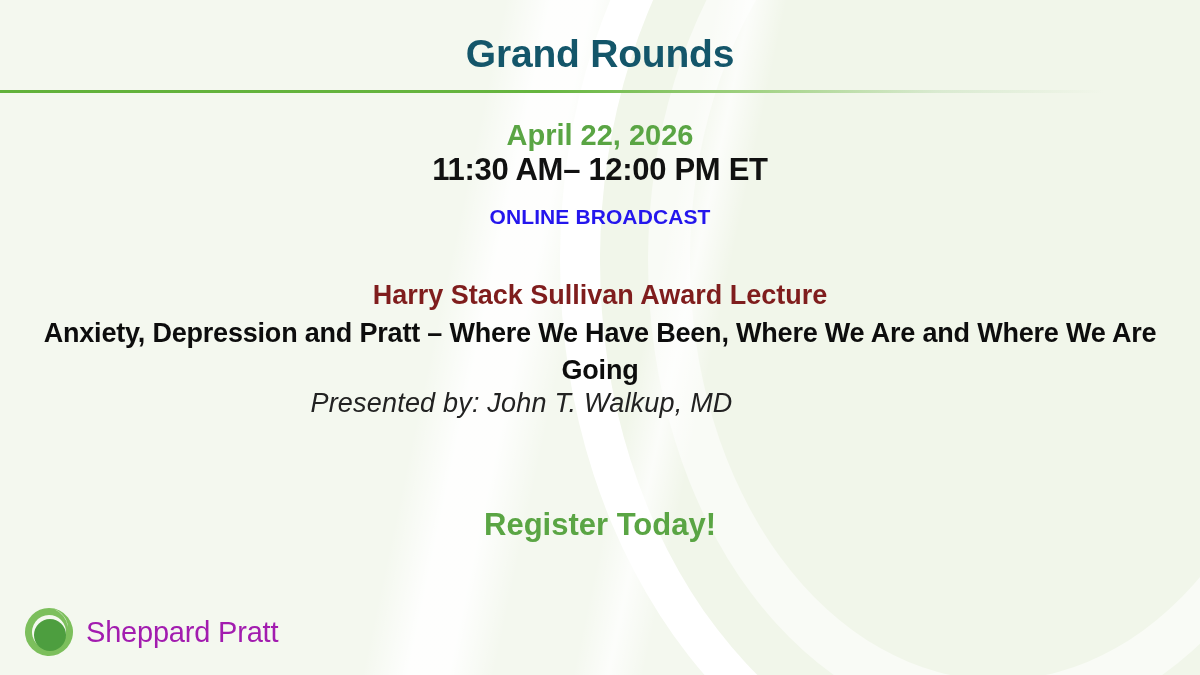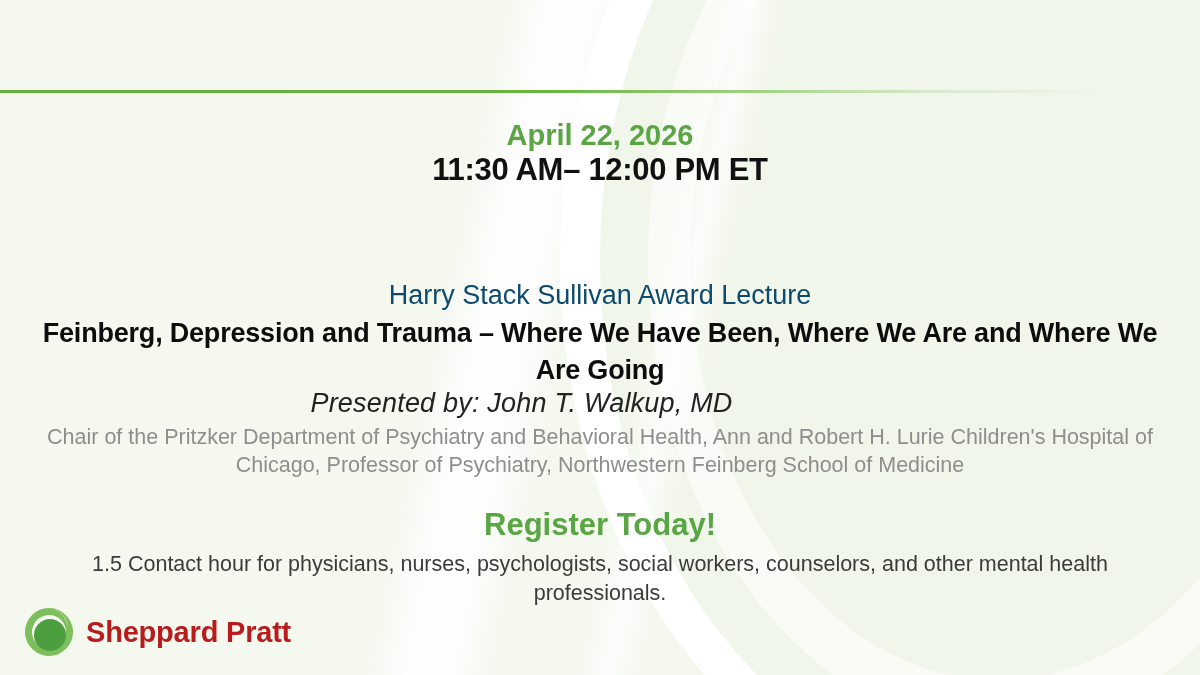--- a/index.html
+++ b/index.html
@@ -155,22 +155,22 @@
     color: #2416ed;
     letter-spacing: 0.1px;
   }
 
   .award-line {
     position: absolute;
     top: 280px;
     left: 0;
     width: 1200px;
     font-size: 27px;
-    font-weight: normal;
-    color: #0c4a6e;
+    font-weight: bold;
+    color: #7f1d1d;
   }
 
   .lecture-title {
     position: absolute;
     top: 315px;
     left: 30px;
     width: 1140px;
     font-size: 27px;
     font-weight: bold;
     color: #0d0d0d;
@@ -234,22 +234,22 @@
     z-index: 7;
   }
   .logo-mark {
     position: relative;
     width: 54px;
     height: 54px;
     flex: 0 0 54px;
   }
   .logo-text {
     font-size: 29px;
-    color: #b91c1c;
-    font-weight: bold;
+    color: #a21caf;
+    font-weight: normal;
     letter-spacing: -0.2px;
     white-space: nowrap;
   }
 </style>
 </head>
 <body>
 
 <div id="slide">
 
   <div class="bg-layer">
@@ -258,38 +258,37 @@
     <div class="swoosh-c"></div>
     <div class="swoosh-d"></div>
     <div class="stripe"></div>
     <div class="stripe2"></div>
   </div>
 
   <div class="rule"></div>
 
   <div class="content">
 
+    <div class="title-main">Grand Rounds</div>
 
     <div class="date-line">April 22, 2026</div>
 
     <div class="time-line">11:30 AM– 12:00 PM ET</div>
 
+    <div class="broadcast-line">ONLINE BROADCAST</div>
 
     <div class="award-line">Harry Stack Sullivan Award Lecture</div>
 
-    <div class="lecture-title">Feinberg, Depression and Trauma  – Where We Have Been, Where We Are and Where We Are Going</div>
+    <div class="lecture-title">Anxiety, Depression and Pratt  – Where We Have Been, Where We Are and Where We Are Going</div>
 
     <div class="presenter">Presented by: John T. Walkup, MD</div>
 
-    <div class="affil">Chair of the Pritzker Department of Psychiatry and Behavioral  Health, Ann and Robert H. Lurie Children's Hospital of Chicago,
-Professor of Psychiatry, Northwestern Feinberg School of Medicine</div>
 
     <div class="register">Register Today!</div>
 
-    <div class="credit">1.5 Contact hour for physicians, nurses, psychologists, social workers, counselors, and other mental health professionals.</div>
 
   </div>
 
   <div class="logo">
     <div class="logo-mark">
       <svg width="54" height="54" viewBox="0 0 54 54" aria-hidden="true">
         <path d="M27 3
                  a24 24 0 1 1 -16.97 7.03
                  A24 24 0 0 1 27 3 Z
                  M27 10

